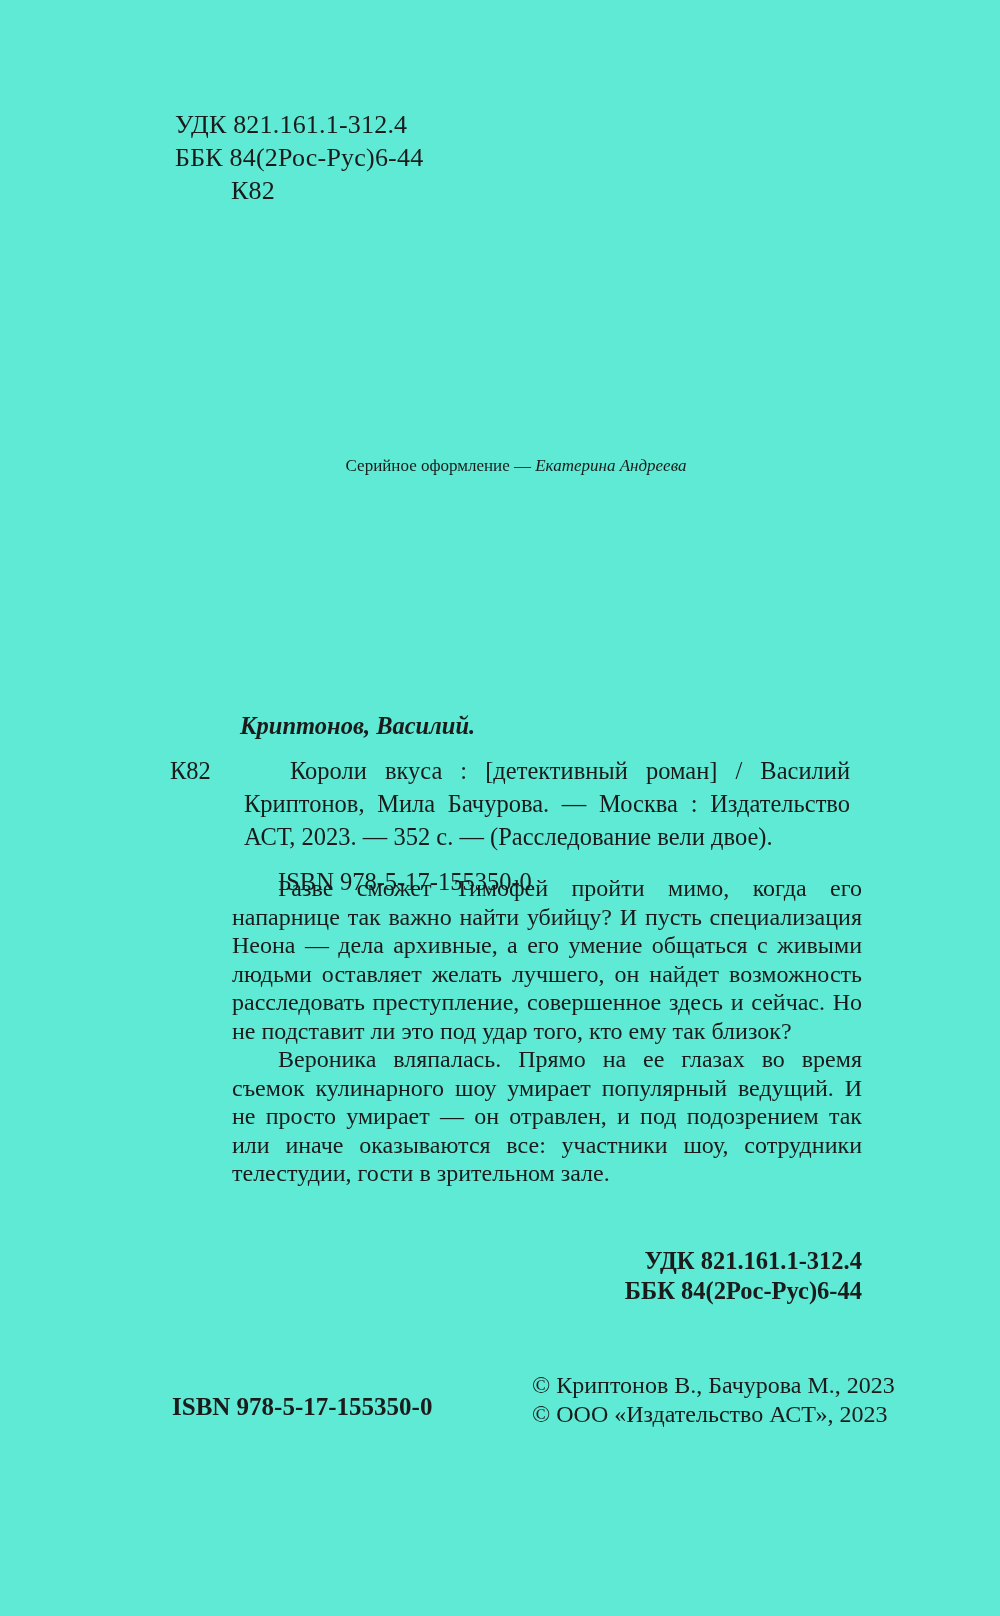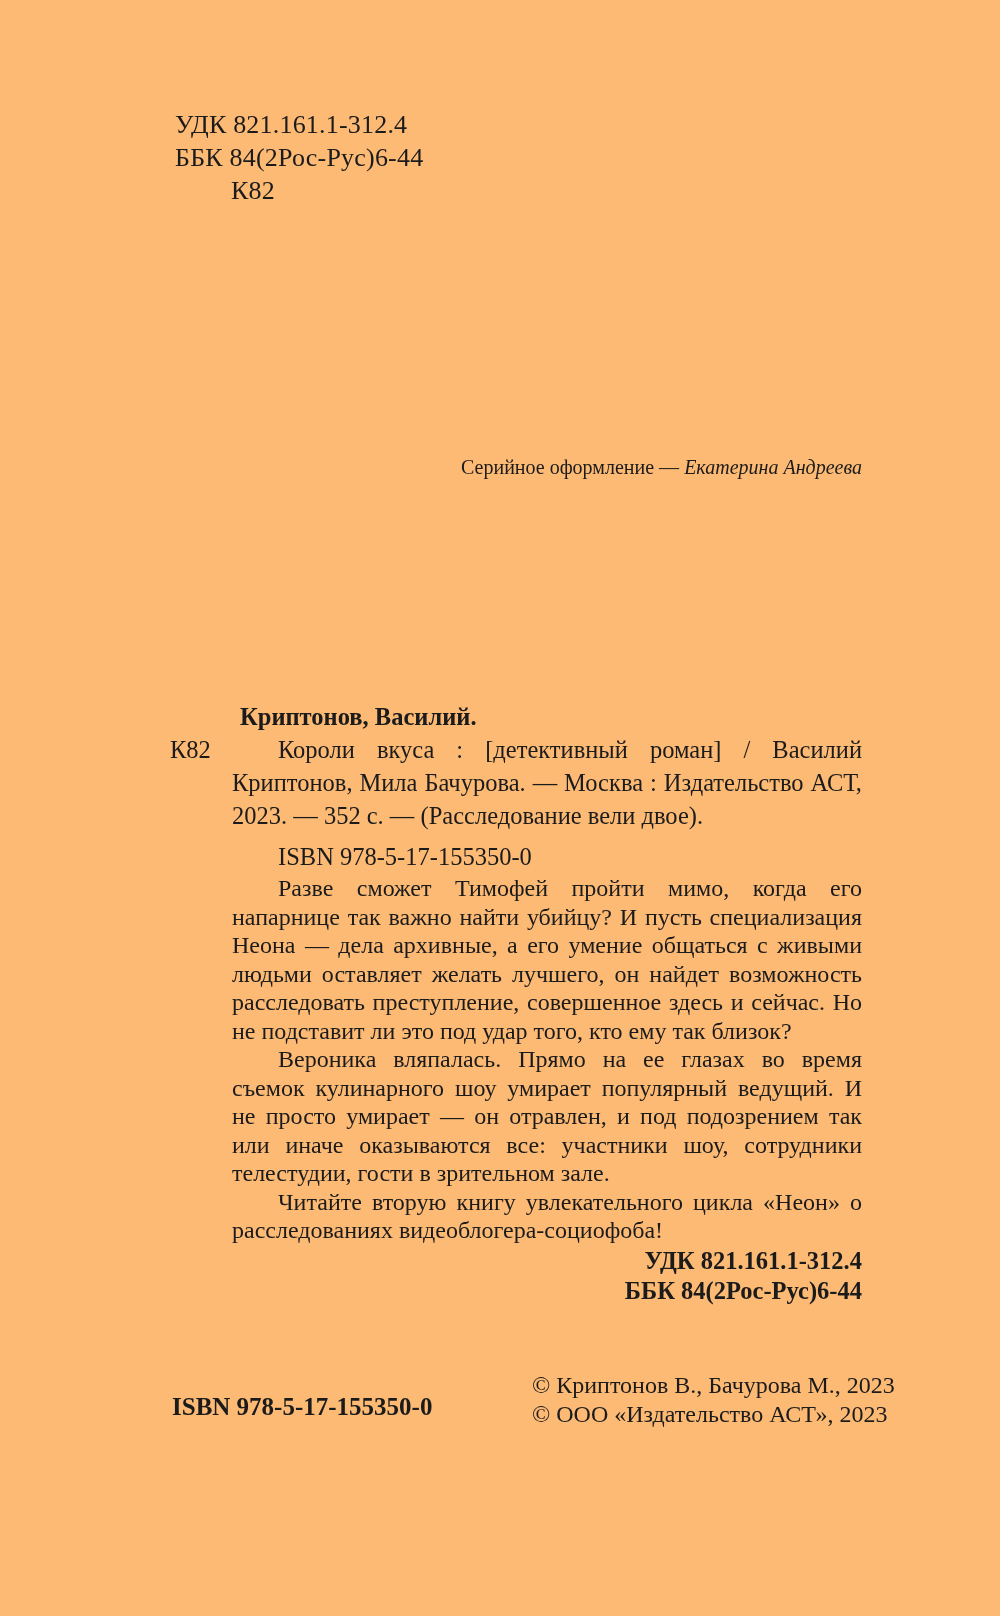--- a/index.html
+++ b/index.html
@@ -4,21 +4,21 @@
 <style>
   html, body {
     margin: 0;
     padding: 0;
     background: #ffffff;
   }
   .page {
     position: relative;
     width: 1000px;
     height: 1616px;
-    background: #fdba74;
+    background: #5eead4;
     font-family: "Liberation Serif", "DejaVu Serif", serif;
     color: #1b1b1b;
     overflow: hidden;
   }
   
   .top-codes {
     position: absolute;
     left: 175px;
     top: 108px;
     font-size: 26px;
@@ -39,46 +39,47 @@
     line-height: 31px;
     white-space: pre-line;
   }
 
   
   .series {
     position: absolute;
     left: 170px;
     top: 456px;
     width: 692px;
-    text-align: right;
-    font-size: 20px;
+    text-align: center;
+    font-size: 17px;
   }
   .series .designer { font-style: italic; }
 
   
   .bib {
     position: absolute;
     left: 232px;
     top: 700px;
     width: 630px;
     font-size: 24.5px;
     line-height: 33px;
   }
   .bib-author {
     font-weight: bold;
-    margin: 0 0 0 8px;
+    margin: 9px 0 0 8px;
+    font-style: italic;
   }
   .bib-row { position: relative; }
   .bib-code {
     position: absolute;
     left: -62px;
     top: 0;
   }
   .bib-text {
-    margin: 0;
+    margin: 12px;
     text-align: justify;
     text-indent: 46px;
   }
   .bib-isbn {
     margin: 8px 0 0 46px;
   }
 
   
   .annotation {
     position: absolute;
@@ -152,21 +153,20 @@
     <div class="bib-row">
       <span class="bib-code">К82</span>
       <p class="bib-text">Короли вкуса : [детективный роман] / Василий Криптонов, Мила Бачурова. — Москва : Издательство АСТ, 2023. — 352 с. — (Расследование вели двое).</p>
     </div>
     <p class="bib-isbn">ISBN 978-5-17-155350-0</p>
   </div>
 
   <div class="annotation">
     <p>Разве сможет Тимофей пройти мимо, когда его напарнице так важно найти убийцу? И пусть специализация Неона — дела архивные, а его умение общаться с живыми людьми оставляет желать лучшего, он найдет возможность расследовать преступление, совершенное здесь и сейчас. Но не подставит ли это под удар того, кто ему так близок?</p>
     <p>Вероника вляпалась. Прямо на ее глазах во время съемок кулинарного шоу умирает популярный ведущий. И не просто умирает — он отравлен, и под подозрением так или иначе оказываются все: участники шоу, сотрудники телестудии, гости в зрительном зале.</p>
-    <p>Читайте вторую книгу увлекательного цикла «Неон» о расследованиях видеоблогера-социофоба!</p>
   </div>
 
   <div class="bottom-codes">УДК 821.161.1-312.4
 ББК 84(2Рос-Рус)6-44</div>
 
   <div class="footer">
     <div class="footer-isbn">ISBN 978-5-17-155350-0</div>
     <div class="footer-copy">© Криптонов В., Бачурова М., 2023
 © ООО «Издательство АСТ», 2023</div>
   </div>

